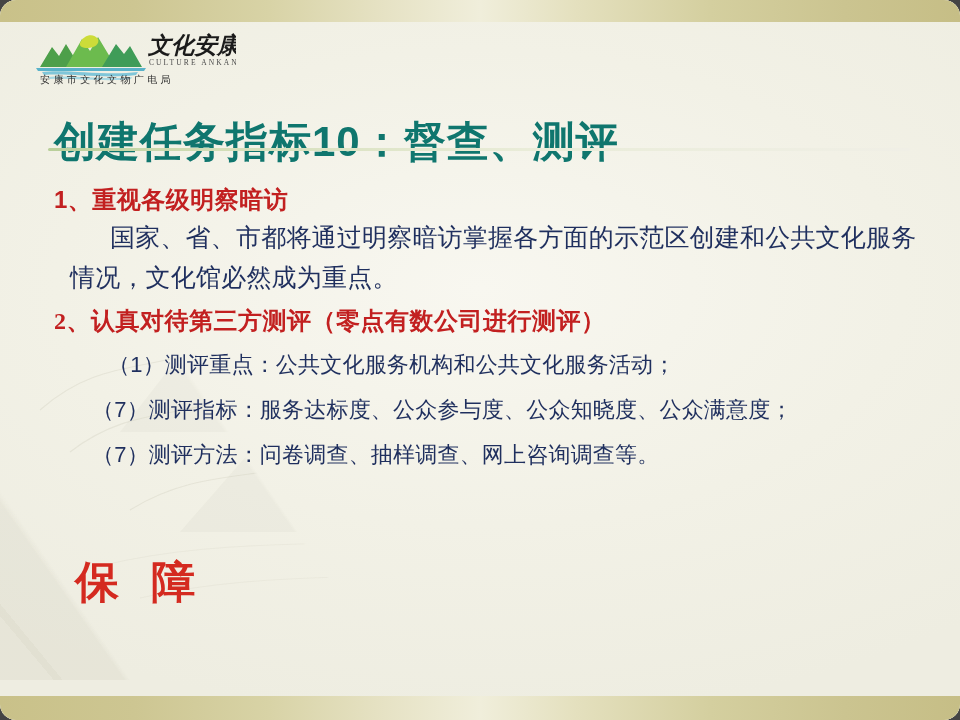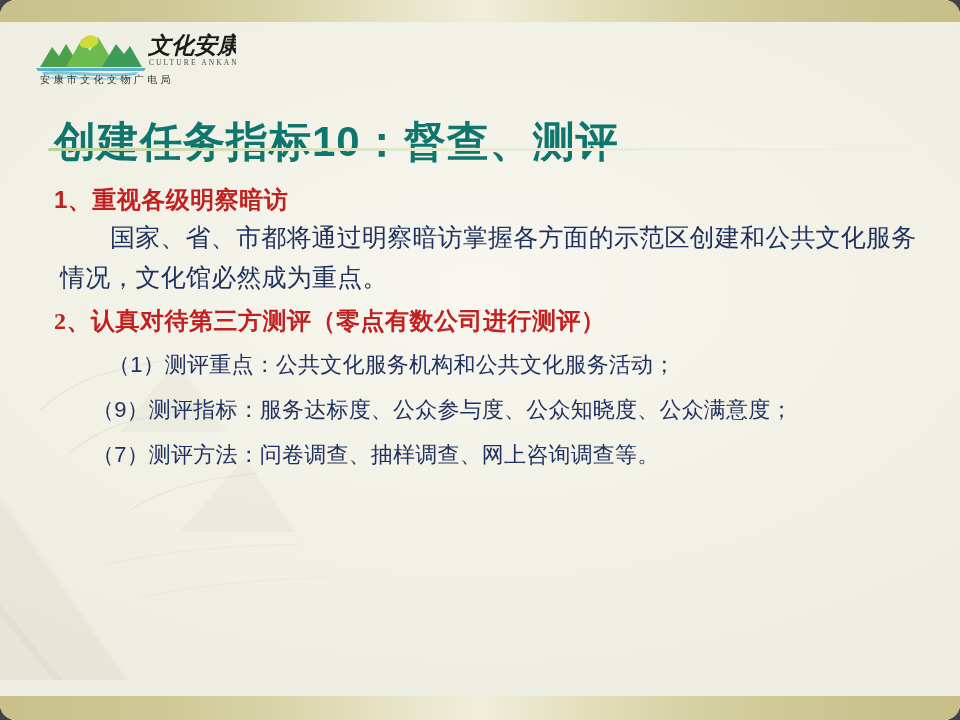--- a/index.html
+++ b/index.html
@@ -133,21 +133,21 @@
   .sub {
     position: absolute;
     color: #1f2f5e;
     font-size: 22px;
     white-space: nowrap;
     letter-spacing: 0.2px;
   }
 
   .h1 { left: 54px;  top: 171px; margin-top: 13px; }
   .p1 { left: 110px; top: 221px; }
-  .p2 { left: 60px;  top: 261px; }
+  .p2 { left: 70px;  top: 261px; }
   .h2 { left: 54px;  top: 305px; font-family: Liberation Serif, serif; }
   .s1 { left: 108px;  top: 350px; }
   .s2 { left: 92px;  top: 395px; }
   .s3 { left: 92px;  top: 440px; }
 
   .footer-word {
     position: absolute;
     left: 75px;
     top: 553px;
     font-size: 44px;
@@ -230,18 +230,19 @@
   <div class="title">创建任务指标10：督查、测评</div>
   <div class="title-rule"></div>
 
   <div class="body-block">
     <div class="num-head h1">1、重视各级明察暗访</div>
     <div class="para p1">国家、省、市都将通过明察暗访掌握各方面的示范区创建和公共文化服务</div>
     <div class="para p2">情况，文化馆必然成为重点。</div>
 
     <div class="num-head h2">2、认真对待第三方测评（零点有数公司进行测评）</div>
     <div class="sub s1">（1）测评重点：公共文化服务机构和公共文化服务活动；</div>
-    <div class="sub s2">（9）测评指标：服务达标度、公众参与度、公众知晓度、公众满意度；</div>
+    <div class="sub s2">（7）测评指标：服务达标度、公众参与度、公众知晓度、公众满意度；</div>
     <div class="sub s3">（7）测评方法：问卷调查、抽样调查、网上咨询调查等。</div>
   </div>
 
+  <div class="footer-word">保 障</div>
 
 </div>
 
 </body></html>

